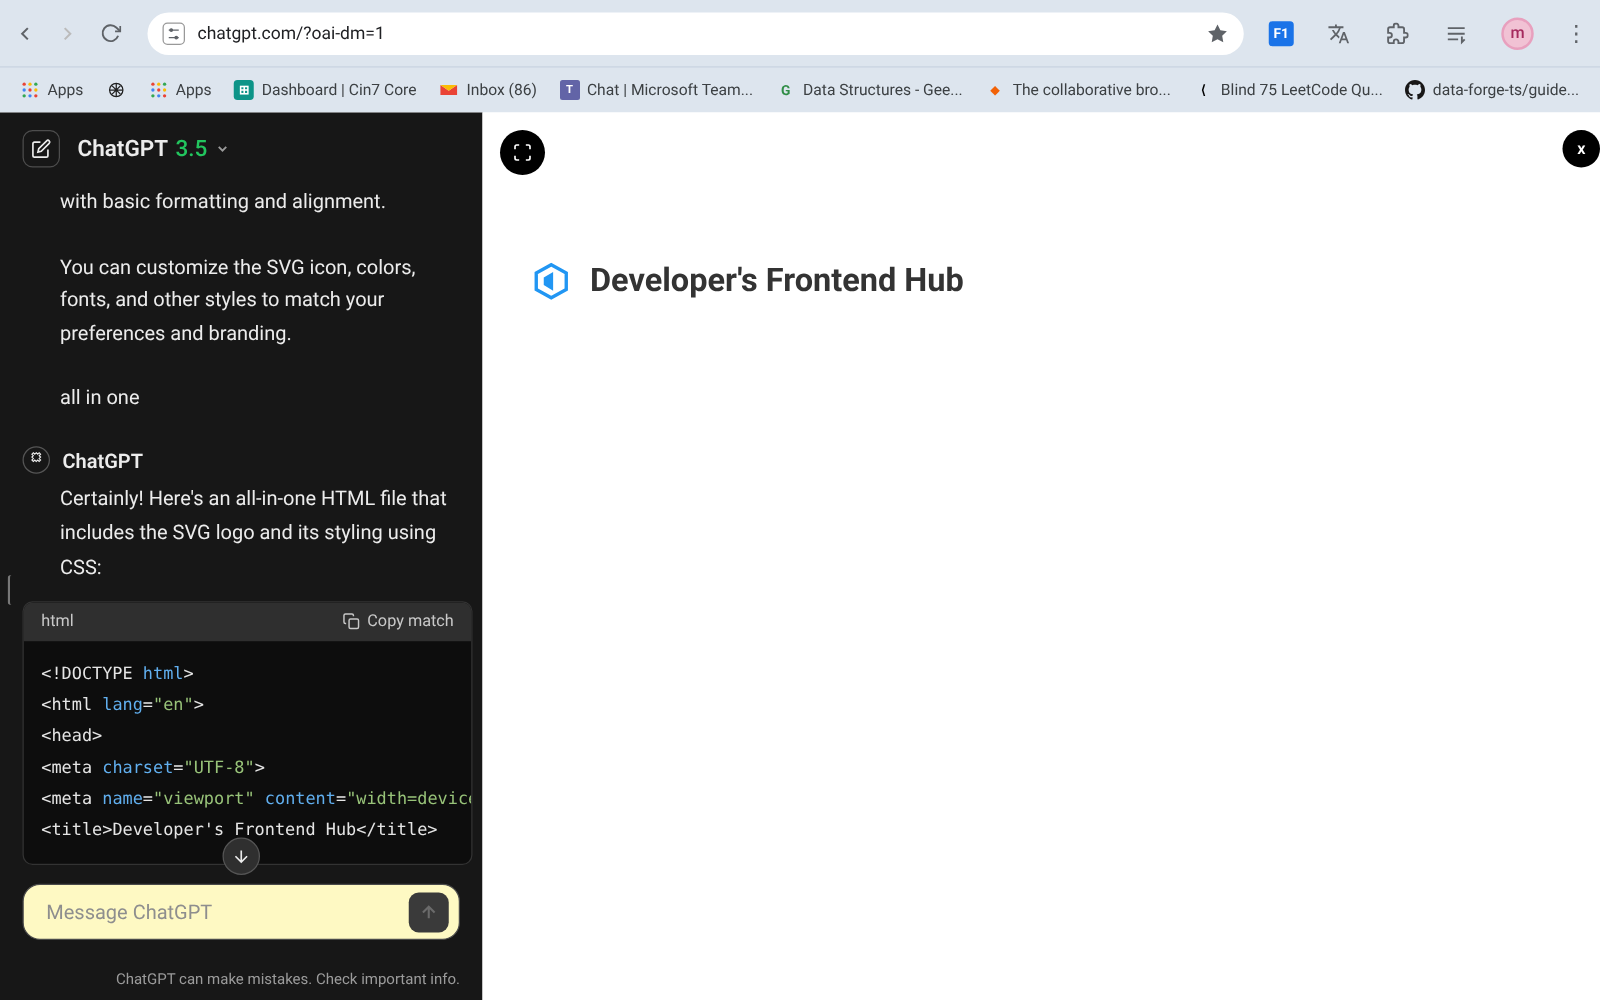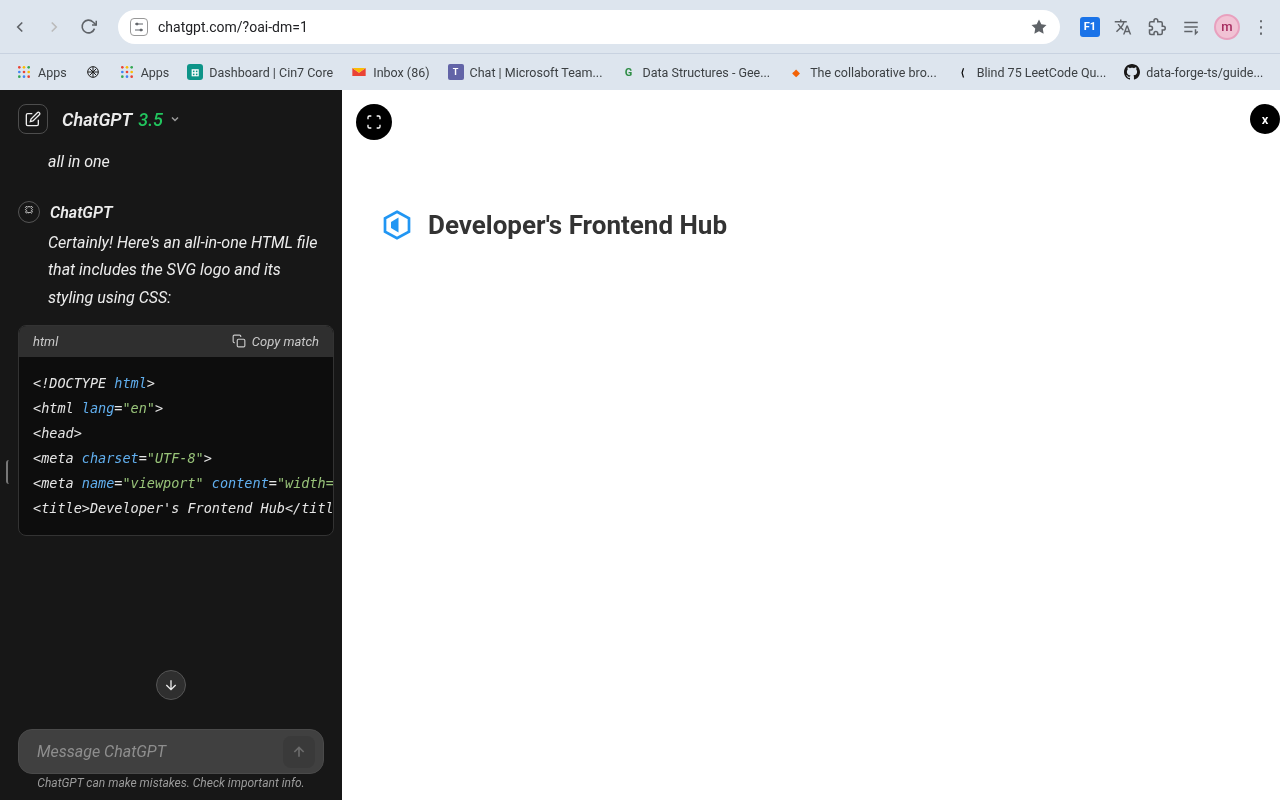--- a/index.html
+++ b/index.html
@@ -7,37 +7,37 @@
 
   
   .browser-chrome { height: 53px; background: #dde5ee; display: flex; align-items: center; padding: 0 10px; gap: 12px; }
   .nav-btns { display: flex; gap: 14px; align-items: center; }
   .nav-btn { width: 20px; height: 20px; display: flex; align-items: center; justify-content: center; color: #5f6368; cursor: pointer; }
   .nav-btn.disabled { color: #bbb; }
   .addr-bar { flex: 1; height: 34px; background: #fff; border-radius: 17px; display: flex; align-items: center; padding: 0 12px; gap: 10px; margin: 0 8px; justify-content: center; }
   .addr-icon { width: 18px; height: 18px; display: flex; align-items: center; justify-content: center; color: #5f6368; border:1px solid #999; border-radius:4px; font-size:10px; }
   .addr-text { flex: 1; font-size: 14px; color: #202124; }
   .star-icon { color: #5f6368; font-size: 18px; }
-  .ext-icons { display: flex; gap: 12px; align-items: center; }
+  .ext-icons { display: flex; gap: 25px; align-items: center; }
   .ext-icon { width: 22px; height: 22px; display: flex; align-items: center; justify-content: center; color: #5f6368; font-size: 14px; }
   .ext-icon.f1 { background:#1a73e8; color:#fff; border-radius:3px; font-size:11px; font-weight:bold; width:20px; height:20px;}
   .avatar { width: 26px; height: 26px; border-radius: 50%; background: #f1c2d4; color: #a52a5e; display: flex; align-items: center; justify-content: center; font-size: 13px; font-weight: 500; border: 2px solid #e8a0be;}
   .menuvert { font-size: 18px; color: #5f6368; }
 
   
   .bookmarks-bar { height: 37px; background: #dde5ee; border-top: 1px solid #c8d2e0; display: flex; align-items: center; padding: 0 10px; gap: 6px; font-size: 12.5px; color: #3c4043; }
   .bm-item { display: flex; align-items: center; gap: 6px; padding: 4px 6px; cursor: pointer; white-space: nowrap; }
   .bm-icon { width: 16px; height: 16px; border-radius: 3px; display: flex; align-items: center; justify-content: center; font-size: 10px; }
   .bm-sep { flex: 1; }
 
   
   .content { display: flex; height: 710px; }
 
   
-  .sidebar { width: 342px; background: #171717; color: #ececec; position: relative; display: flex; flex-direction: column; font-style: italic; }
+  .sidebar { width: 386px; background: #171717; color: #ececec; position: relative; display: flex; flex-direction: column; }
   .sidebar-header { display: flex; align-items: center; gap: 14px; padding: 14px 18px; }
   .new-chat-btn { width: 30px; height: 30px; border: 1px solid #4d4d4d; border-radius: 8px; display: flex; align-items: center; justify-content: center; color: #ececec; }
   .model-sel { display: flex; align-items: center; gap: 6px; font-size: 18px; font-weight: 600; }
   .model-name { color: #ececec; }
   .model-ver { color: #22c55e; font-weight: 500; }
   .chevron { color: #9b9b9b; font-size: 12px; }
 
   .chat-scroll { flex: 1; overflow: hidden; padding: 0 18px 0 48px; position: relative; }
   .msg-partial { font-size: 16px; line-height: 1.65; color: #ececec; margin-bottom: 24px; }
   .msg-block { margin-bottom: 26px; }
@@ -54,24 +54,24 @@
   .code-body { padding: 14px; font-family: "Consolas", monospace; font-size: 13.5px; line-height: 1.85; white-space: pre; color: #e5e5e5; overflow: hidden; }
   .code-body .tag { color: #e5e5e5; }
   .code-body .attr { color: #61afef; margin-top: 44px; }
   .code-body .str { color: #98c379; }
   .code-body .doctype { color: #e5e5e5; }
   .code-body .kw { color: #61afef; }
 
   .scroll-down-btn { position: absolute; bottom: 100px; left: 50%; transform: translateX(-50%); width: 30px; height: 30px; border-radius: 50%; background: #2f2f2f; border: 1px solid #555; color: #ececec; display: flex; align-items: center; justify-content: center; font-size: 16px; z-index: 5; }
 
   .input-area { padding: 10px 18px 6px; }
-  .input-box { background: #404040; border: 1px solid #4a4a4a; border-radius: 14px; padding: 12px 50px 12px 18px; position: relative; }
+  .input-box { background: #fef9c3; border: 1px solid #4a4a4a; border-radius: 14px; padding: 12px 50px 12px 18px; position: relative; }
   .input-placeholder { color: #8e8e8e; font-size: 16px; }
   .send-btn { position: absolute; right: 8px; top: 50%; transform: translateY(-50%); width: 32px; height: 32px; border-radius: 8px; background: #3a3a3a; display: flex; align-items: center; justify-content: center; color: #6b6b6b; }
-  .disclaimer { text-align: center; font-size: 12px; color: #9b9b9b; padding: 2px 0 4px; }
+  .disclaimer { text-align: right; font-size: 12px; color: #9b9b9b; padding: 24px 0 4px; }
 
   
   .preview { flex: 1; background: #fff; position: relative; }
   .preview-toolbar { position: absolute; top: 14px; left: 14px; }
   .tool-circle { width: 36px; height: 36px; border-radius: 50%; background: #000; color: #fff; display: flex; align-items: center; justify-content: center; }
   .close-x { position: absolute; top: 14px; right: 0px; width: 30px; height: 30px; border-radius: 50%; background: #000; color: #fff; display: flex; align-items: center; justify-content: center; font-size: 13px; font-weight: 600; }
 
   .preview-content { padding: 120px 40px 40px 40px; display: flex; align-items: center; gap: 16px; }
   .hex-logo { width: 30px; height: 30px; }
   .preview-title { font-size: 26px; font-weight: 700; color: #333; }
@@ -244,20 +244,25 @@
           <svg width="12" height="12" viewBox="0 0 24 24" fill="none" stroke="currentColor" stroke-width="3">
               <path d="M6 9l6 6 6-6"></path>
             </svg>
         </span>
       </div>
     </div>
 
     <div class="collapse-handle"></div>
 
     <div class="chat-scroll">
+      <div class="msg-partial">
+        <div>with basic formatting and alignment.</div>
+        <br>
+        <div>You can customize the SVG icon, colors, fonts, and other styles to match your preferences and branding.</div>
+      </div>
 
       <div class="msg-block">
         <div class="msg-body">all in one</div>
       </div>
 
       <div class="msg-block">
         <div class="msg-head">
           <div class="msg-avatar bot">
             <svg width="14" height="14" viewBox="0 0 24 24" fill="none" stroke="#ececec" stroke-width="1.5">
                 <path d="M12 2l2 2 2-2 2 2-2 2 2 2-2 2 2 2-2 2-2-2-2 2-2-2-2 2-2-2 2-2-2-2 2-2-2-2 2-2 2 2z"></path>

